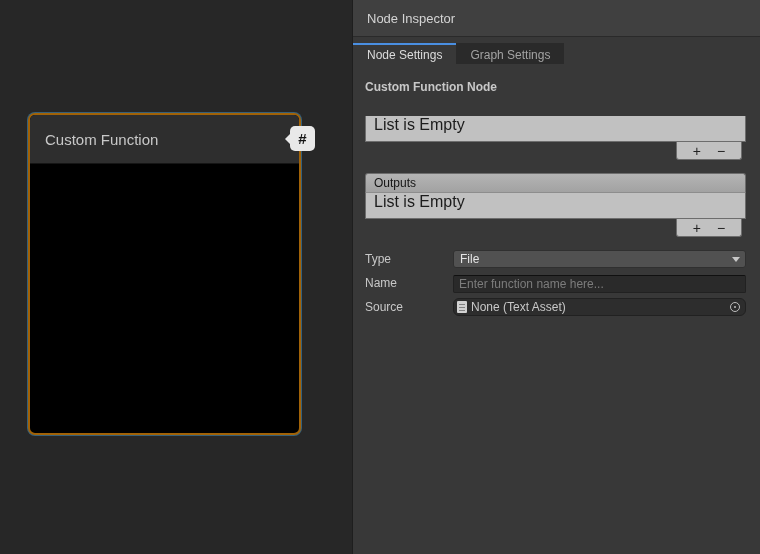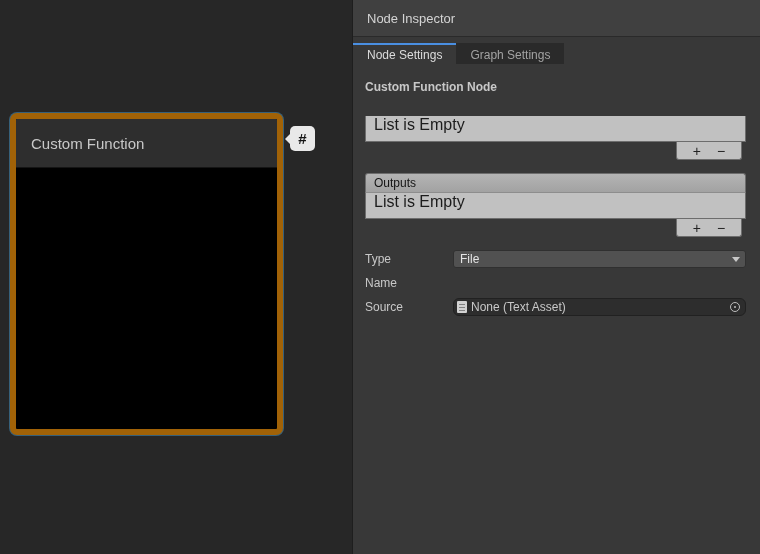--- a/index.html
+++ b/index.html
@@ -8,23 +8,23 @@
     font-family:"Liberation Sans", sans-serif;
     background:#272727;
     overflow:hidden;
     position:relative;
   }
 
   
   .canvas { position:absolute; inset:0; background:#272727; }
 
   .node {
-    position:absolute; left:10px; top:113px; width:273px; height:322px;
+    position:absolute; left:28px; top:113px; width:273px; height:322px;
     background:#000;
-    border:6px solid #a16207;
+    border:2px solid #a16207;
     box-shadow:0 0 0 1px rgba(74,167,224,.45);
     border-radius:7px;
     overflow:hidden;
   }
   .node-header {
     height:49px; background:#2e2e2e; border-bottom:1px solid #151515;
     display:flex; align-items:center; padding:0 15px;
   }
   .node-title { color:#c8c8c8; font-size:15px; }
 
@@ -199,20 +199,23 @@
         <div class="field-control">
           <div class="dropdown">
             <span>File</span>
           </div>
           <span class="dropdown-arrow"></span>
         </div>
       </div>
 
       <div class="field-row">
         <span class="field-label">Name</span>
+        <div class="field-control">
+          <input class="text-input" type="text" placeholder="Enter function name here..." style="">
+        </div>
       </div>
 
       <div class="field-row">
         <span class="field-label">Source</span>
         <div class="field-control">
           <div class="object-field">
             <span class="doc-icon"></span>
             <span>None (Text Asset)</span>
             <span class="picker">
               <span class="picker-ring"></span>

